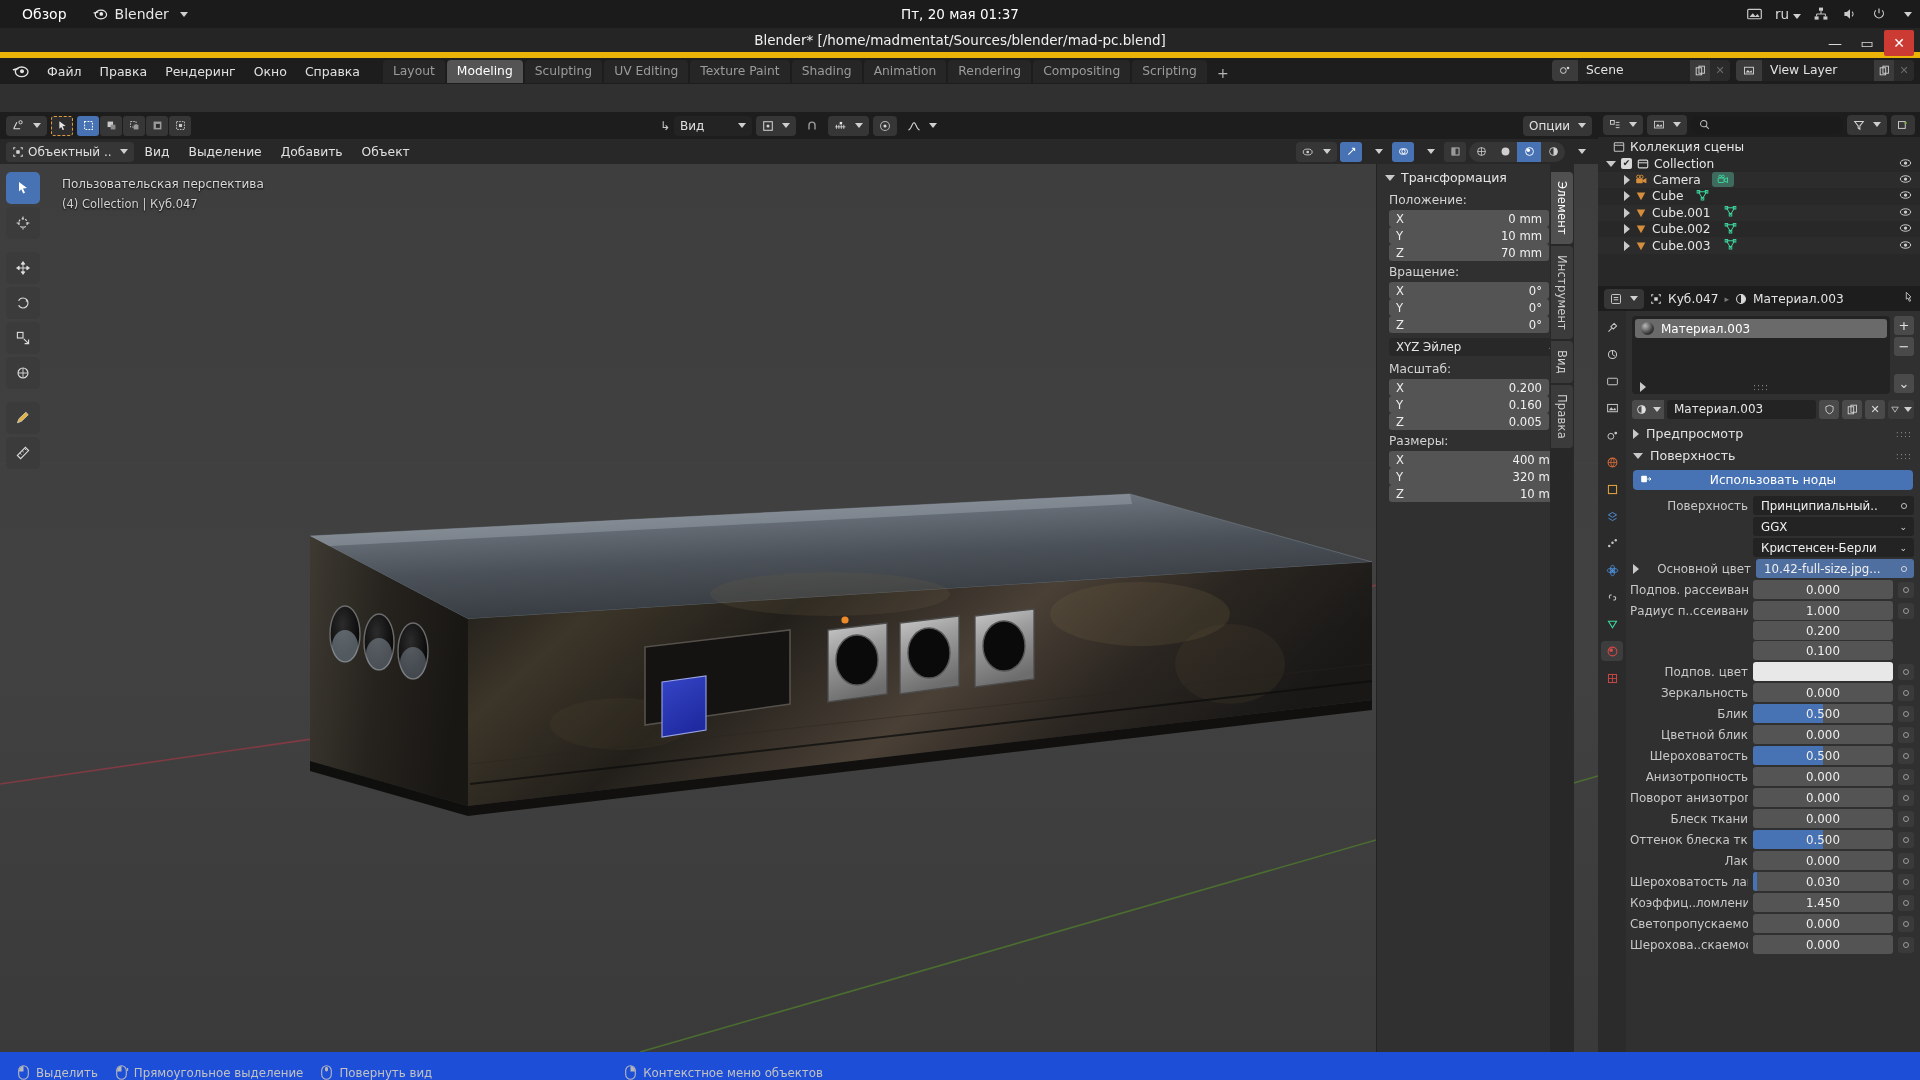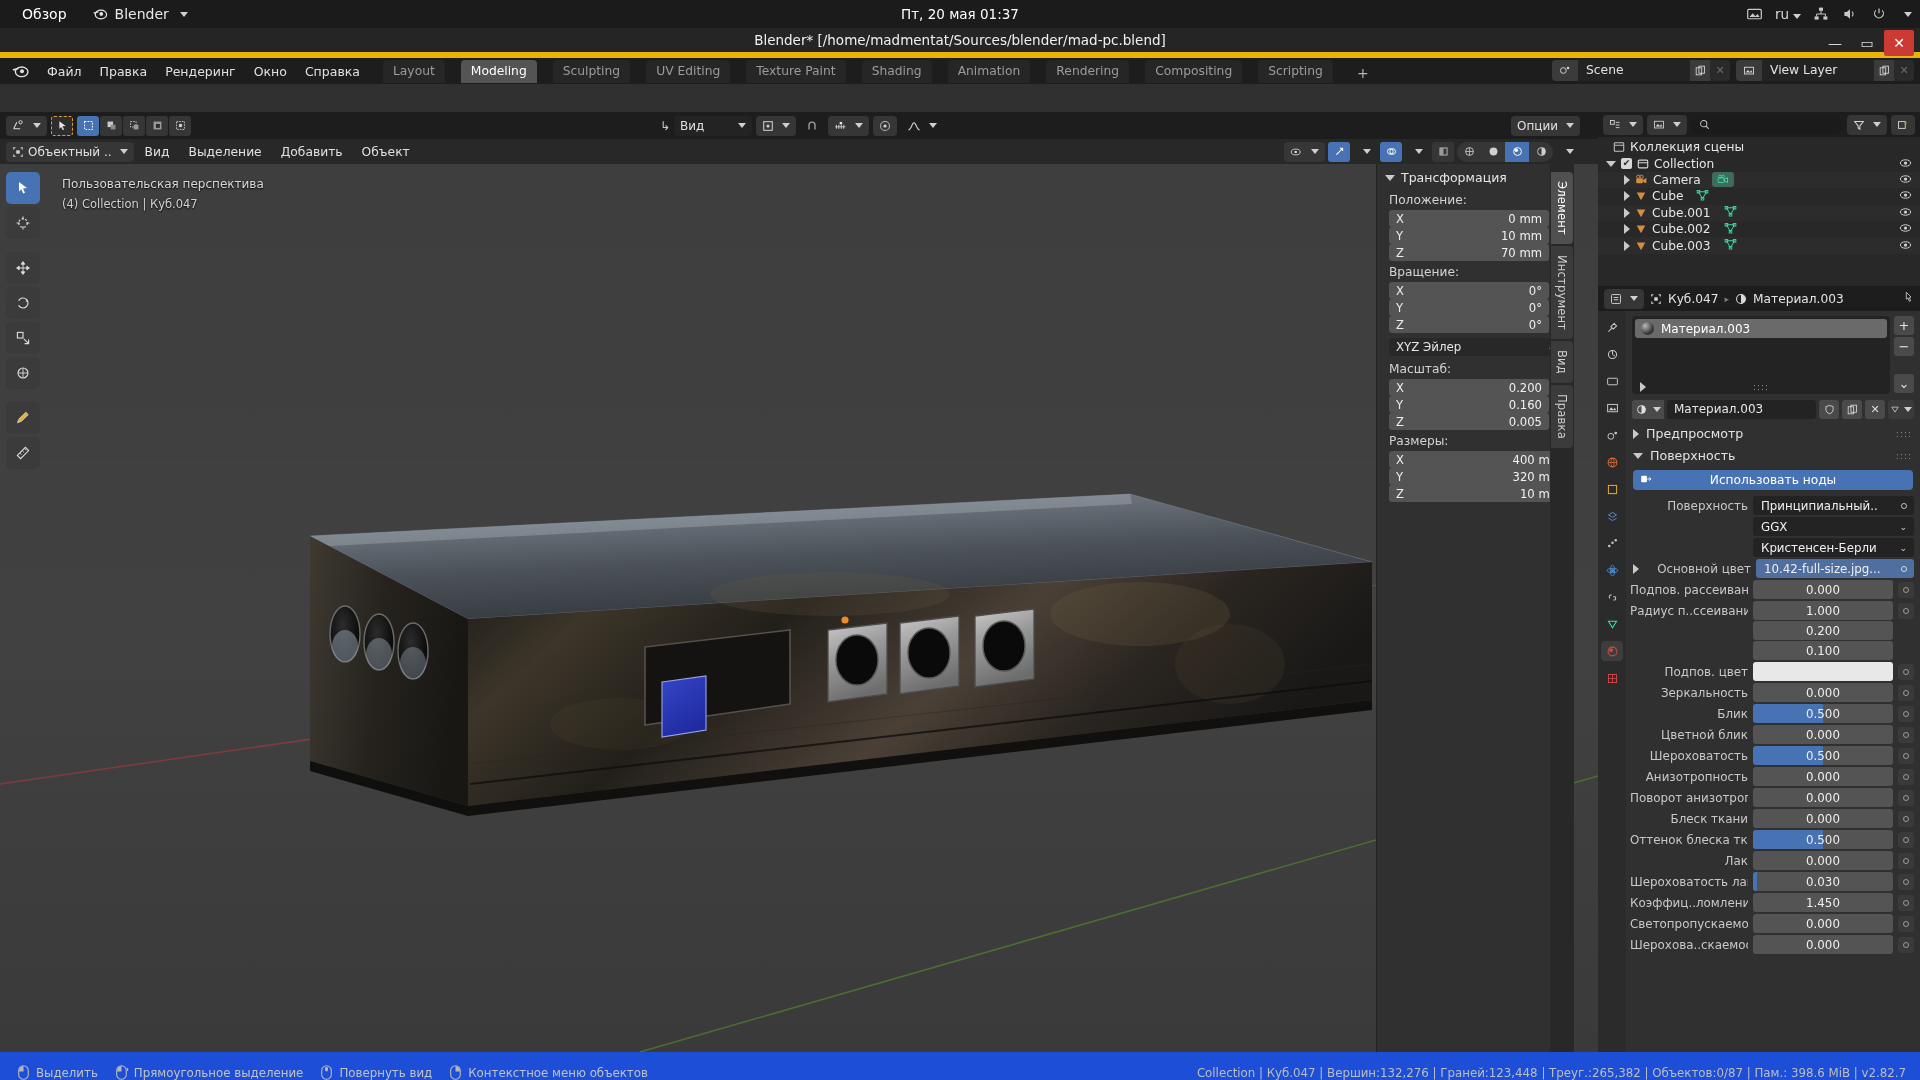--- a/index.html
+++ b/index.html
@@ -45,21 +45,21 @@
              color:#d8d8d8; font-size: 14px; border-radius: 2px; }
   .win-btn.close { background: #cc3b33; color: #fff; }
 
   
   .topbar {
     position: relative; height: 26px; background: #1d1d1d;
     display: flex; align-items: center; padding-left: 6px; gap: 0;
   }
   .blender-logo { width: 20px; height: 20px; margin: 0 8px 0 4px; }
   .menu-item { padding: 3px 9px; font-size: 12.5px; color: #e0e0e0; border-radius: 3px; }
-  .ws-tabs { display: flex; align-items: flex-end; margin-left: 14px; gap: 16px; }
+  .ws-tabs { display: flex; align-items: flex-end; margin-left: 14px; gap: 2px; }
   .ws-tab { padding: 4px 10px 5px; font-size: 12.3px; color: #9b9b9b; border-radius: 4px 4px 0 0; background: #262626; }
   .ws-tab.active { background: #545454; color: #ffffff; }
   .ws-plus { padding: 2px 8px; color: #b5b5b5; font-size: 14px; }
   .scene-block { position: absolute; right: 6px; top: 2px; display: flex; align-items: center; gap: 6px; }
   .idblock { display: flex; align-items: center; height: 21px; background: #232323; border-radius: 4px; overflow: hidden; }
   .idblock .idicon { width: 26px; height: 21px; background: #3b3b3b; display:flex;align-items:center;justify-content:center; }
   .idblock .idname { min-width: 112px; padding: 0 8px; font-size: 12.3px; color: #e2e2e2; background:#232323; line-height:21px;}
   .idblock .idbtn { width: 20px; height: 21px; background: #3b3b3b; display:flex;align-items:center;justify-content:center; color:#cfcfcf; font-size:11px;}
   .idblock .idbtn.dim { background:#2a2a2a; color:#6b6b6b; }
 
@@ -79,21 +79,21 @@
     position: relative; height: 25px; background: #282828; display: flex; align-items: center;
     padding-left: 6px; gap: 3px;
   }
   .hdr-btn { height: 20px; display: flex; align-items: center; gap: 4px; padding: 0 6px;
              background: #363636; border-radius: 4px; font-size: 12px; color: #e0e0e0; }
   .hdr-btn.flat { background: transparent; }
   .hdr-menu { padding: 3px 8px; font-size: 12.3px; color: #e0e0e0; border-radius: 3px; }
   .icon-sq { width: 22px; height: 20px; background: #363636; border-radius: 3px; display:flex;align-items:center;justify-content:center; }
   .icon-sq.active { background: #4772b3; }
   .icon-grp { display: flex; gap: 1px; }
-  .vp-right-hdr { position: absolute; right: 18px; display: flex; align-items: center; gap: 3px; border-radius: 8px; }
+  .vp-right-hdr { position: absolute; right: 6px; display: flex; align-items: center; gap: 3px; border-radius: 8px; }
   .shade-grp { display:flex; background:#363636; border-radius: 11px; overflow:hidden; }
   .shade-btn { width: 24px; height: 20px; display:flex;align-items:center;justify-content:center; }
   .shade-btn.on { background: #4772b3; }
 
   .vp-canvas {
     position: absolute; left: 0; top: 52px; width: 1598px; height: 888px;
     background: linear-gradient(180deg,#3e3e3e 0%, #414141 55%, #3a3a3a 100%);
     overflow: hidden;
   }
   .vp-overlay-text { position: absolute; left: 62px; top: 10px; font-size: 12px; color: #d9d9d9; line-height: 20px; text-shadow: 0 1px 2px #000; }
@@ -1442,27 +1442,26 @@
         </div>
         <div class="sb-item">
           <span class="mouse-ic">
             <svg viewBox="0 0 11 15" width="11" height="15">
                 <rect x="0.7" y="0.7" width="9.6" height="13.6" rx="4.8" fill="none" stroke="#b8b8b8" stroke-width="1.1"></rect>
                 <rect x="4" y="2" width="3" height="4.5" rx="1.4" fill="#b8b8b8"></rect>
               </svg>
           </span>
           <span>Повернуть вид</span>
         </div>
-        <div class="sb-item" style="">
+        <div class="sb-item" style="margin-left:175px;">
           <span class="mouse-ic">
             <svg viewBox="0 0 11 15" width="11" height="15">
                 <rect x="0.7" y="0.7" width="9.6" height="13.6" rx="4.8" fill="none" stroke="#b8b8b8" stroke-width="1.1"></rect>
                 <path d="M10 6.5 a4.6 5.5 0 0 0 -4.5 -5.5 V6.5 Z" fill="#b8b8b8"></path>
               </svg>
           </span>
           <span>Контекстное меню объектов</span>
         </div>
       </div>
-      <div class="sb-right">Collection | Куб.047 | Вершин:132,276 | Граней:123,448 | Треуг.:265,382 | Объектов:0/87 | Пам.: 398.6 MiB | v2.82.7</div>
     </div>
 
   </div>
 </div>
 
 </body></html>

